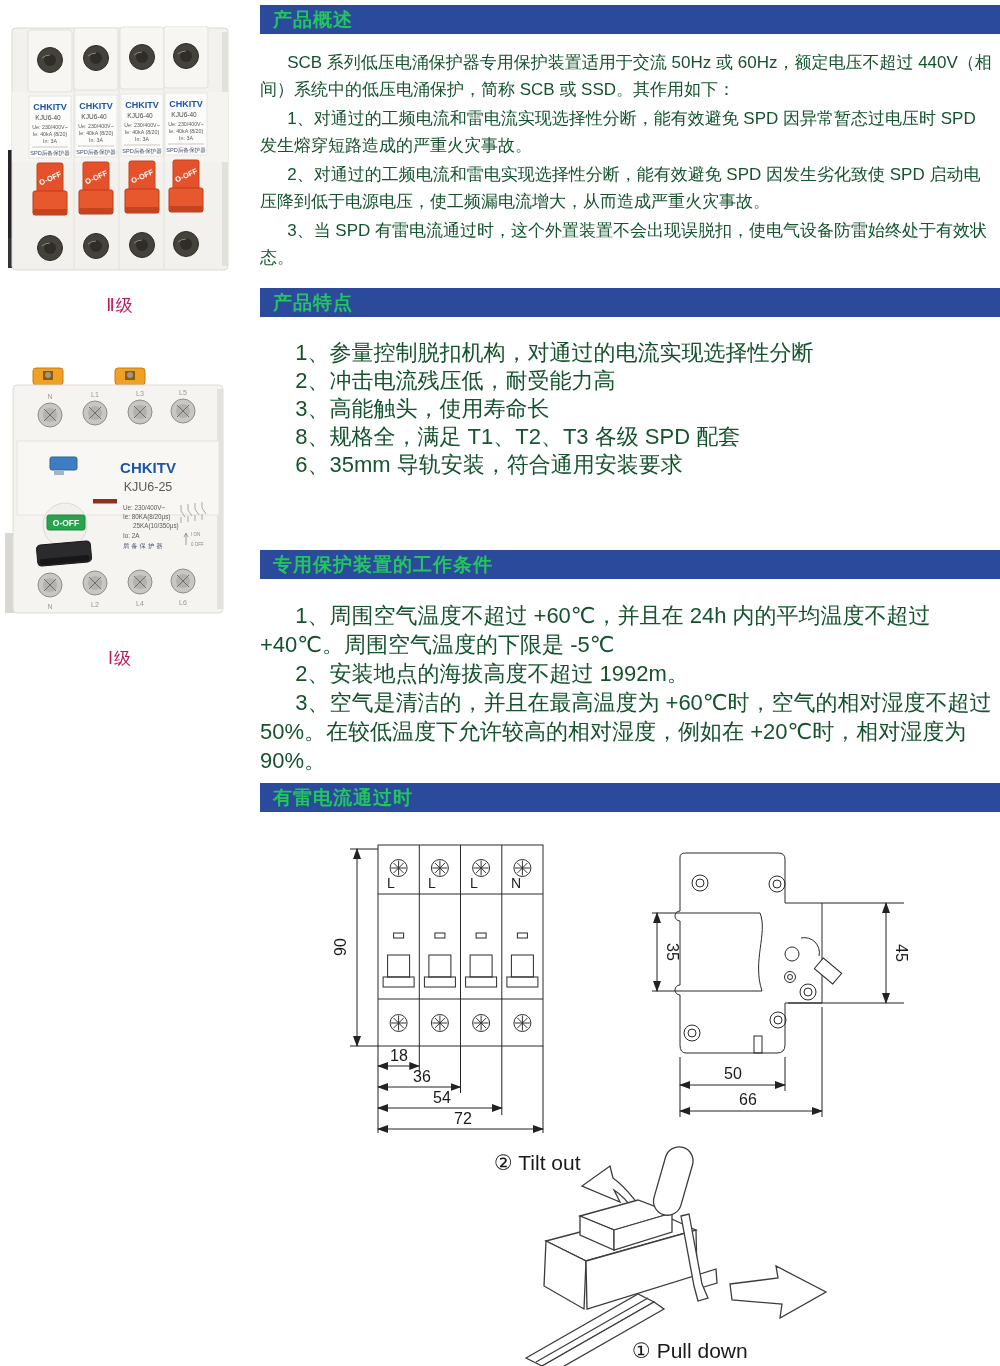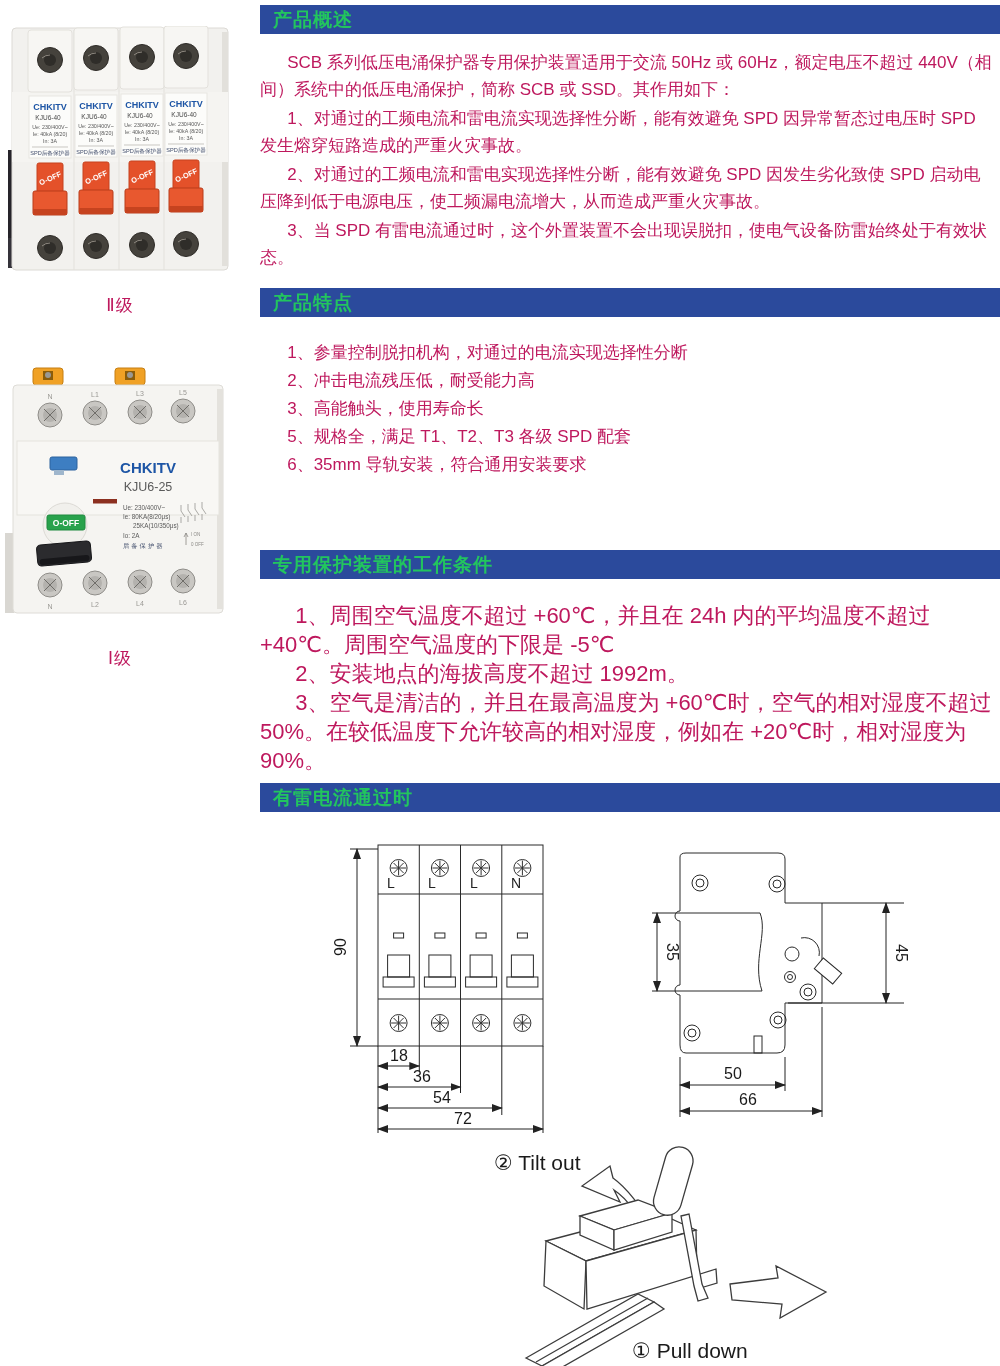--- a/index.html
+++ b/index.html
@@ -7,25 +7,25 @@
   .page { position:relative; width:1000px; height:1366px; overflow:hidden; background:#fff; }
 
   .bar { position:absolute; left:260px; width:740px; height:29px; background:#2b4a9c;
          color:#22c55e; font-size:19px; font-weight:bold; line-height:29px; padding-left:13px;
          letter-spacing:1px; }
   #bar-overview   { top:5px; }
   #bar-features   { top:288px; }
   #bar-conditions { top:550px; }
   #bar-dimensions { top:783px; }
 
-  .textblock { position:absolute; left:260px; width:737px; color:#be185d; }
+  .textblock { position:absolute; left:260px; width:737px; color:#14532d; }
   .textblock p { text-indent:1.6em; }
   #overview-text  { top:49px;  font-size:17px; line-height:27px; }
   #overview-text p { margin-bottom:2px; }
-  #features-text  { top:339px; font-size:17px; line-height:28px; }
+  #features-text  { top:339px; font-size:22px; line-height:28px; }
   #conditions-text{ top:601px; font-size:22px; line-height:29px; }
 
   figure { position:absolute; }
   #product-1 { left:8px;  top:26px;  width:224px; }
   #product-2 { left:5px;  top:363px; width:230px; }
   figcaption { text-align:center; font-size:17px; color:#be185d; margin-top:12px; letter-spacing:1px; }
 
   .drawing { position:absolute; }
   #front-view { left:330px; top:841px; }
   #side-view  { left:640px; top:841px; }
@@ -47,21 +47,21 @@
     <p>SCB 系列低压电涌保护器专用保护装置适用于交流 50Hz 或 60Hz，额定电压不超过 440V（相间）系统中的低压电涌保护，简称 SCB 或 SSD。其作用如下：</p>
     <p>1、对通过的工频电流和雷电流实现选择性分断，能有效避免 SPD 因异常暂态过电压时 SPD 发生熔穿短路造成的严重火灾事故。</p>
     <p>2、对通过的工频电流和雷电实现选择性分断，能有效避免 SPD 因发生劣化致使 SPD 启动电压降到低于电源电压，使工频漏电流增大，从而造成严重火灾事故。</p>
     <p>3、当 SPD 有雷电流通过时，这个外置装置不会出现误脱扣，使电气设备防雷始终处于有效状态。</p>
   </div>
 
   <div class="textblock" id="features-text">
     <p>1、参量控制脱扣机构，对通过的电流实现选择性分断</p>
     <p>2、冲击电流残压低，耐受能力高</p>
     <p>3、高能触头，使用寿命长</p>
-    <p>5、规格全，满足 T1、T2、T3 各级 SPD 配套</p>
+    <p>8、规格全，满足 T1、T2、T3 各级 SPD 配套</p>
     <p>6、35mm 导轨安装，符合通用安装要求</p>
   </div>
 
   <div class="textblock" id="conditions-text">
     <p>1、周围空气温度不超过 +60℃，并且在 24h 内的平均温度不超过 +40℃。周围空气温度的下限是 -5℃</p>
     <p>2、安装地点的海拔高度不超过 1992m。</p>
     <p>3、空气是清洁的，并且在最高温度为 +60℃时，空气的相对湿度不超过 50%。在较低温度下允许较高的相对湿度，例如在 +20℃时，相对湿度为 90%。</p>
   </div>
 
   <figure id="product-1">

